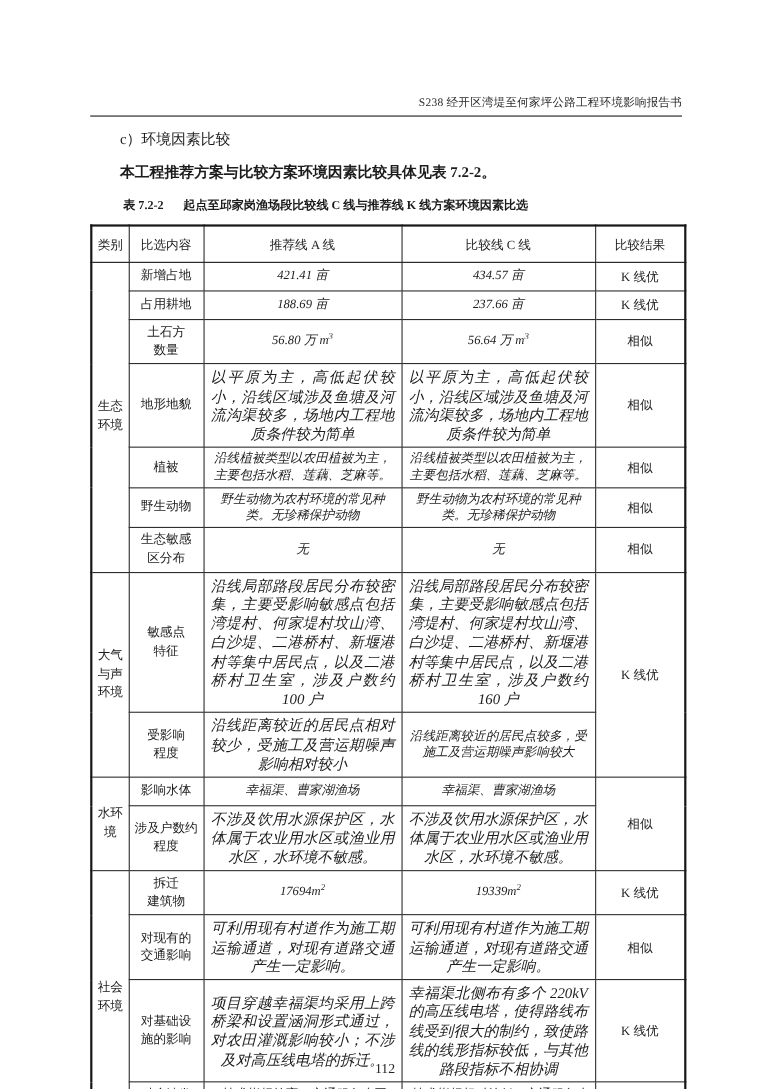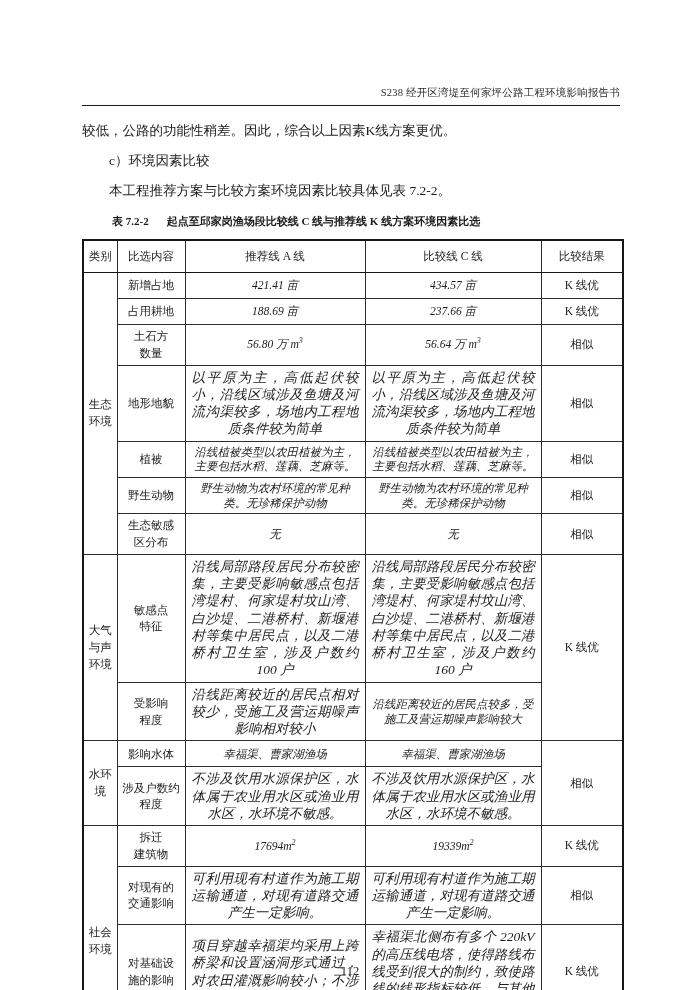--- a/index.html
+++ b/index.html
@@ -22,21 +22,21 @@
     letter-spacing: 0.2px;
     margin-top: 40px;
   }
   .header-rule {
     margin-top: 5px;
     border-bottom: 1.6px solid #1a1a1a;
   }
   .para { font-size: 13.5px; line-height: 1.35; }
   .p1 { margin-top: 16px; }
   .p2 { margin-top: 12px; text-indent: 2em; }
-  .p3 { margin-top: 12px; text-indent: 2em; }
+  .p3 { margin-top: 12px; text-indent: 2em; font-weight: bold; }
   .table-caption {
     margin-top: 13px;
     font-size: 11px;
     font-weight: bold;
     padding-left: 30px;
     white-space: nowrap;
   }
   .table-caption .cap-gap { display: inline-block; width: 18px; }
   table.cmp {
     margin-top: 10px;
@@ -92,21 +92,20 @@
   }
 </style>
 </head>
 <body>
 
 <div class="page">
 
   <div class="running-header">S238 经开区湾堤至何家坪公路工程环境影响报告书</div>
   <div class="header-rule"></div>
 
-  <p class="para p1">较低，公路的功能性稍差。因此，综合以上因素K线方案更优。</p>
   <p class="para p2">c）环境因素比较</p>
   <p class="para p3">本工程推荐方案与比较方案环境因素比较具体见表 7.2-2。</p>
 
   <p class="table-caption"><span>表 7.2-2</span><span class="cap-gap"></span><span>起点至邱家岗渔场段比较线 C 线与推荐线 K 线方案环境因素比选</span></p>
 
   <table class="cmp">
     <colgroup>
       <col style="width:34px">
       <col style="width:68px">
       <col style="width:180px">

